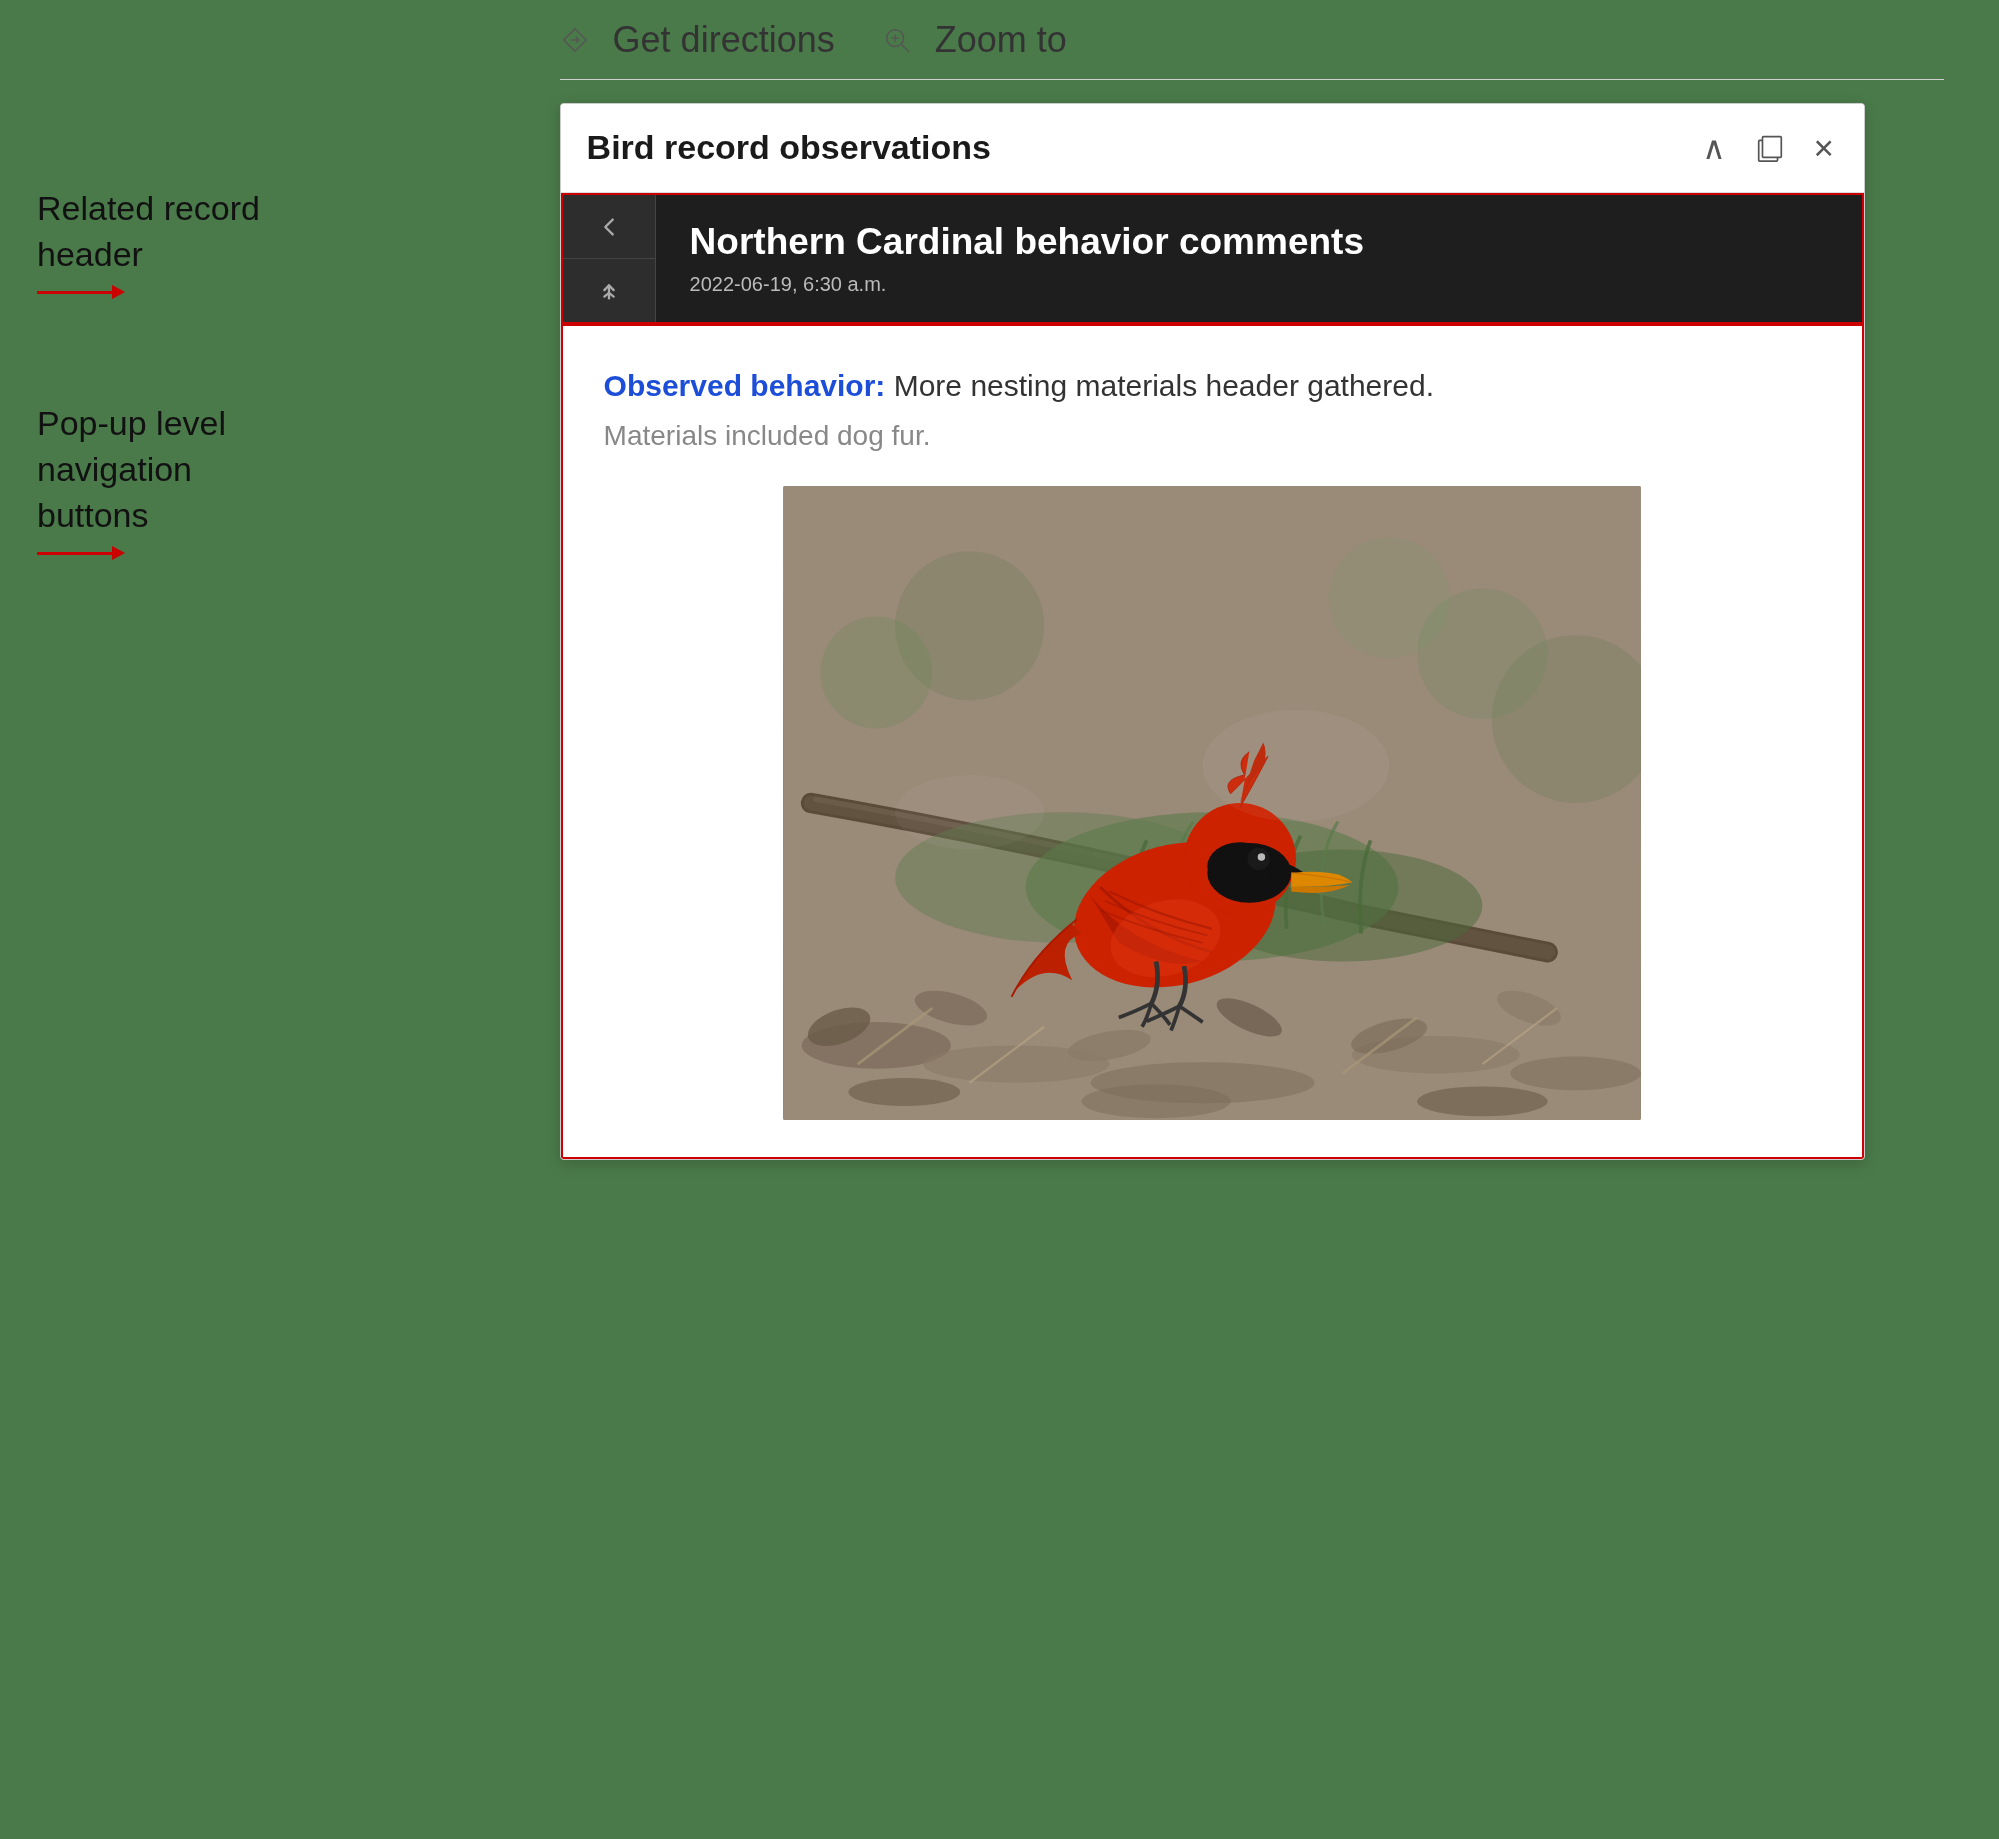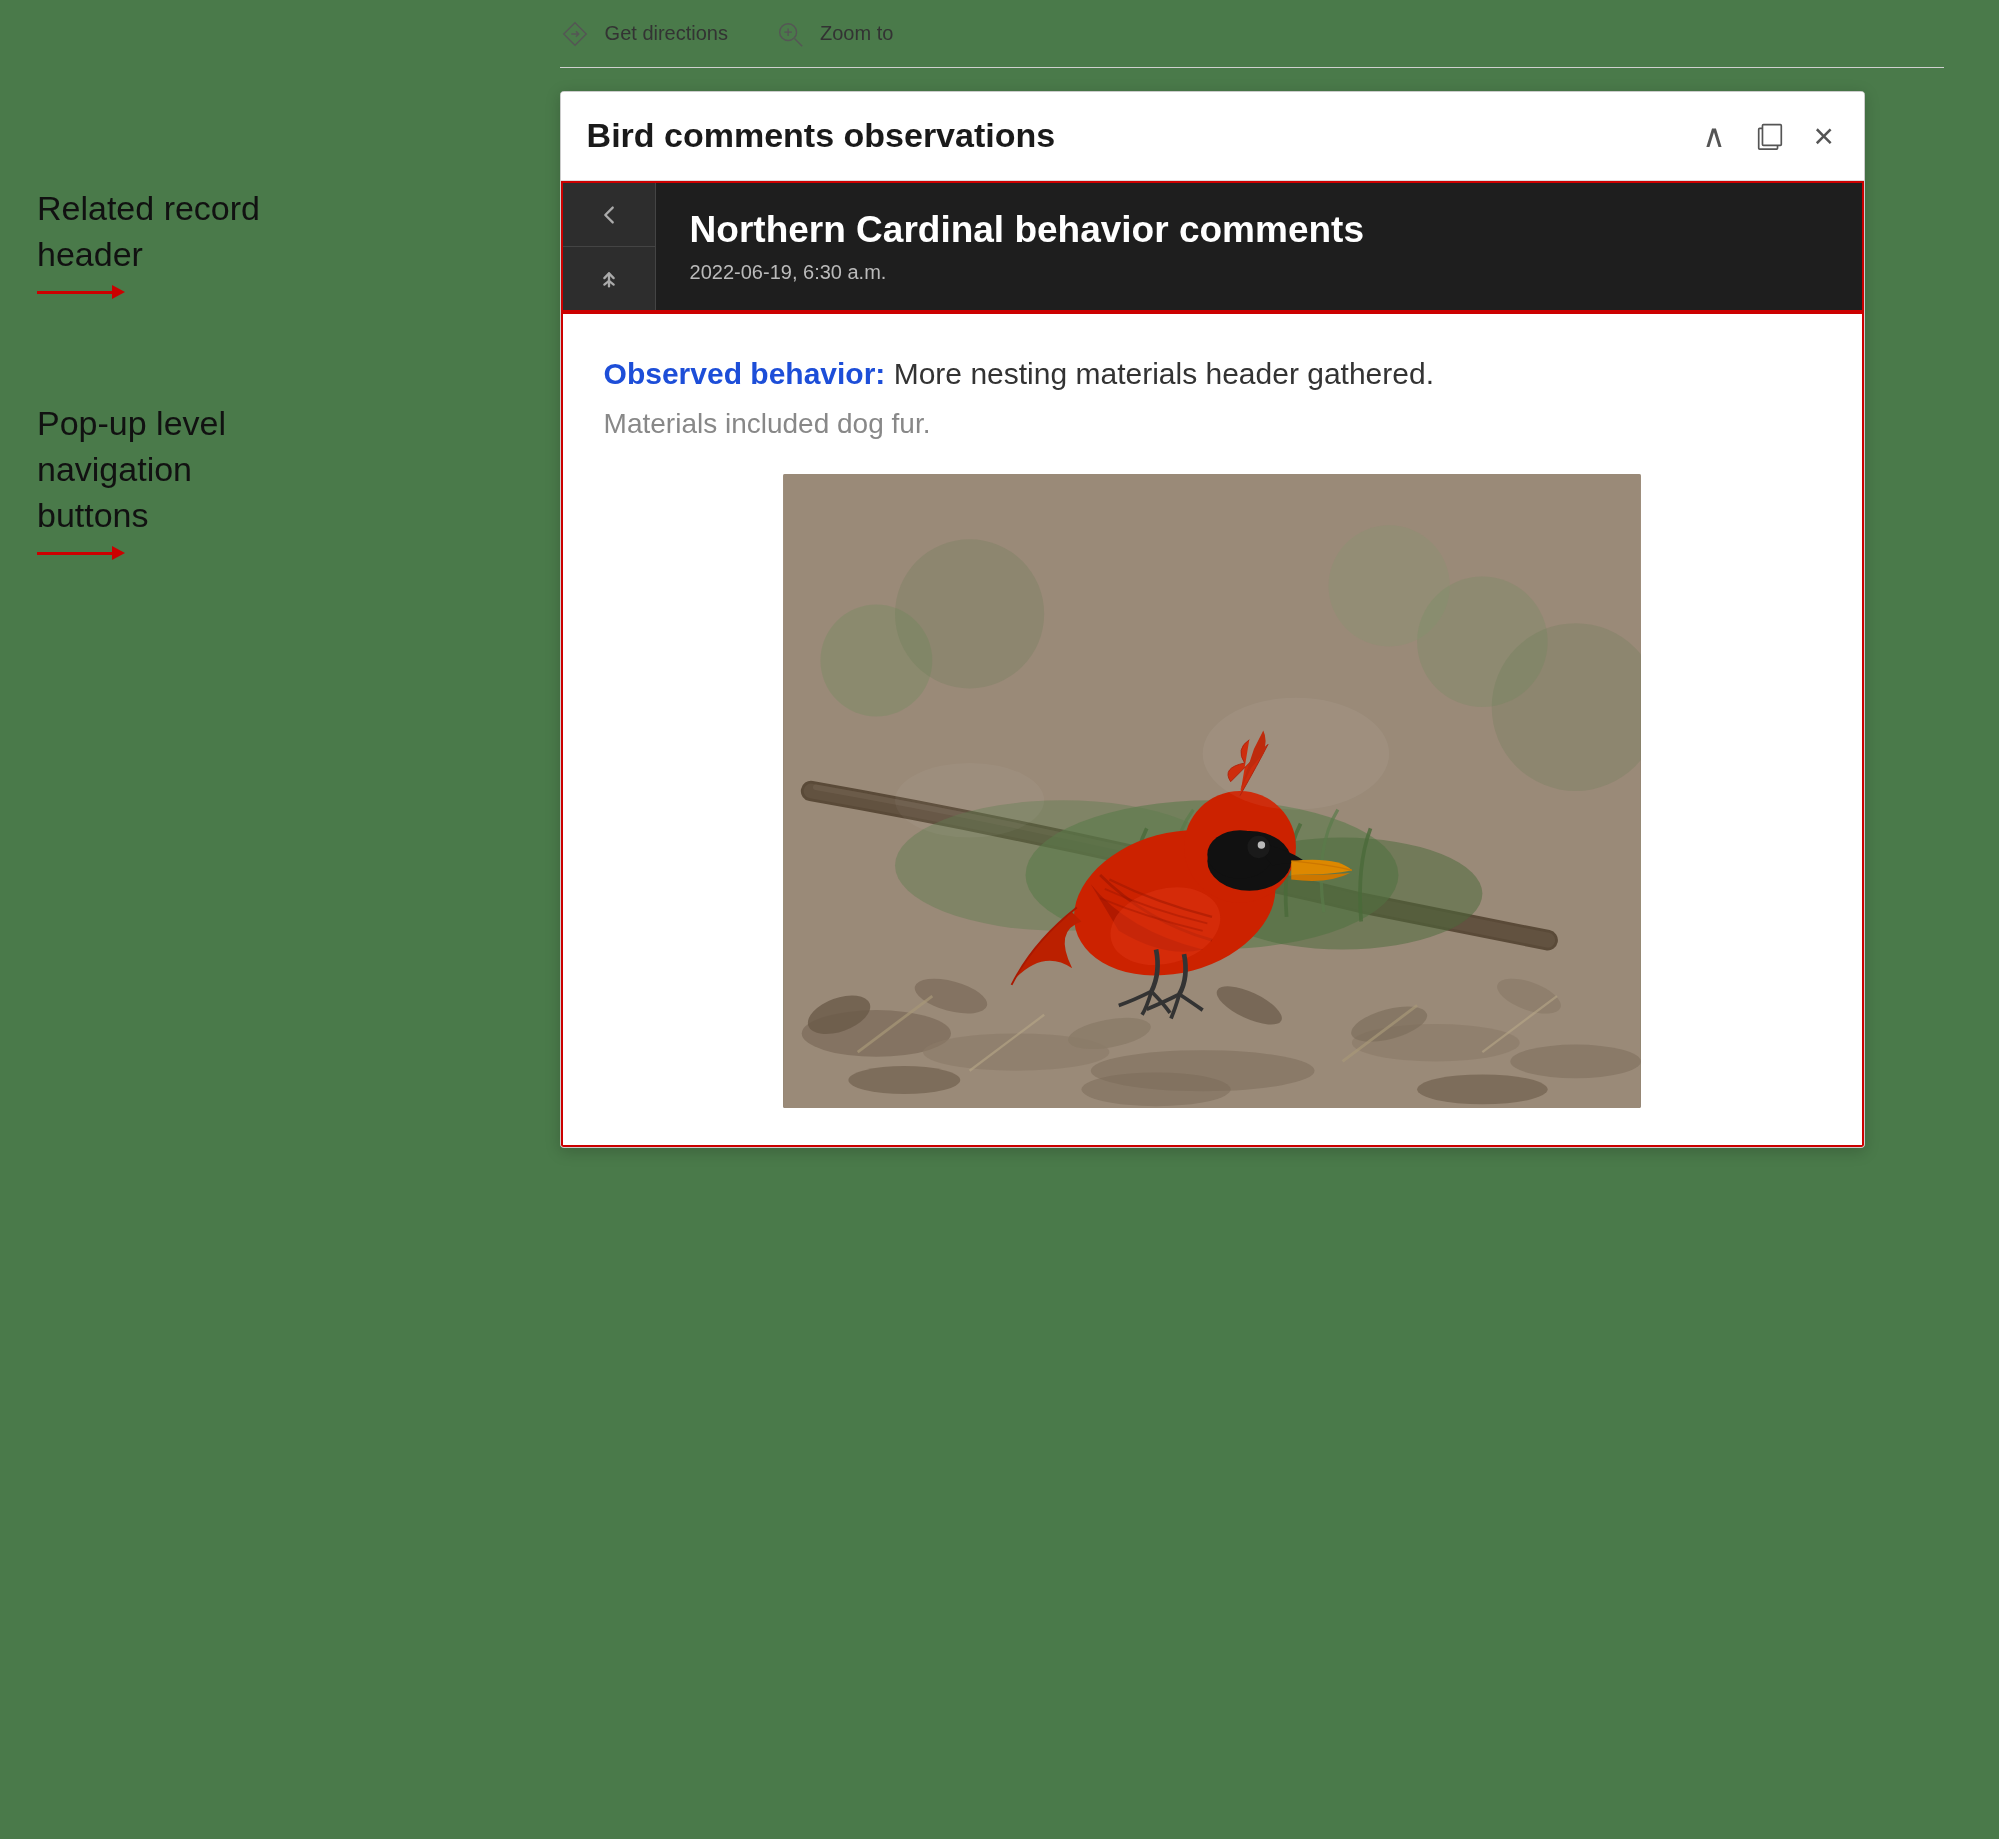--- a/index.html
+++ b/index.html
@@ -244,22 +244,22 @@
       align-items: center;
       gap: 47px;
       padding-bottom: 18.6px;
       border-bottom: 1.4px solid #d0d0d0;
       margin-bottom: 22.4px;
     }
 
     .action-btn {
       display: flex;
       align-items: center;
-      gap: 15px;
-      font-size: 20px;
+      gap: 23px;
+      font-size: 36px;
       color: #333;
       cursor: pointer;
       background: none;
       border: none;
       padding: 0;
     }
 
     .action-icon {
       width: 30px;
       height: 30px;
@@ -325,21 +325,21 @@
             <line x1="10" y1="14" x2="18" y2="14" stroke="#555" stroke-width="1.5"></line>
           </svg>
         </span>
         <span>Zoom to</span>
       </button>
     </div>
 
     <div class="popup-window">
 
       <div class="popup-titlebar">
-        <span class="popup-title">Bird comments observations</span>
+        <span class="popup-title">Bird record observations</span>
         <div class="popup-controls">
           <button class="popup-ctrl-btn" style="font-size:32px; color:#555;">∧</button>
           <button class="popup-ctrl-btn">
             <svg width="32" height="32" viewBox="0 0 34 34" fill="none">
               <rect x="5" y="9" width="20" height="22" rx="1" stroke="#555" stroke-width="1.8" fill="none"></rect>
               <rect x="9" y="5" width="20" height="22" rx="1" stroke="#555" stroke-width="1.8" fill="#fff"></rect>
             </svg>
           </button>
           <button class="popup-ctrl-btn" style="font-size:35px; color:#555;">×</button>
         </div>

